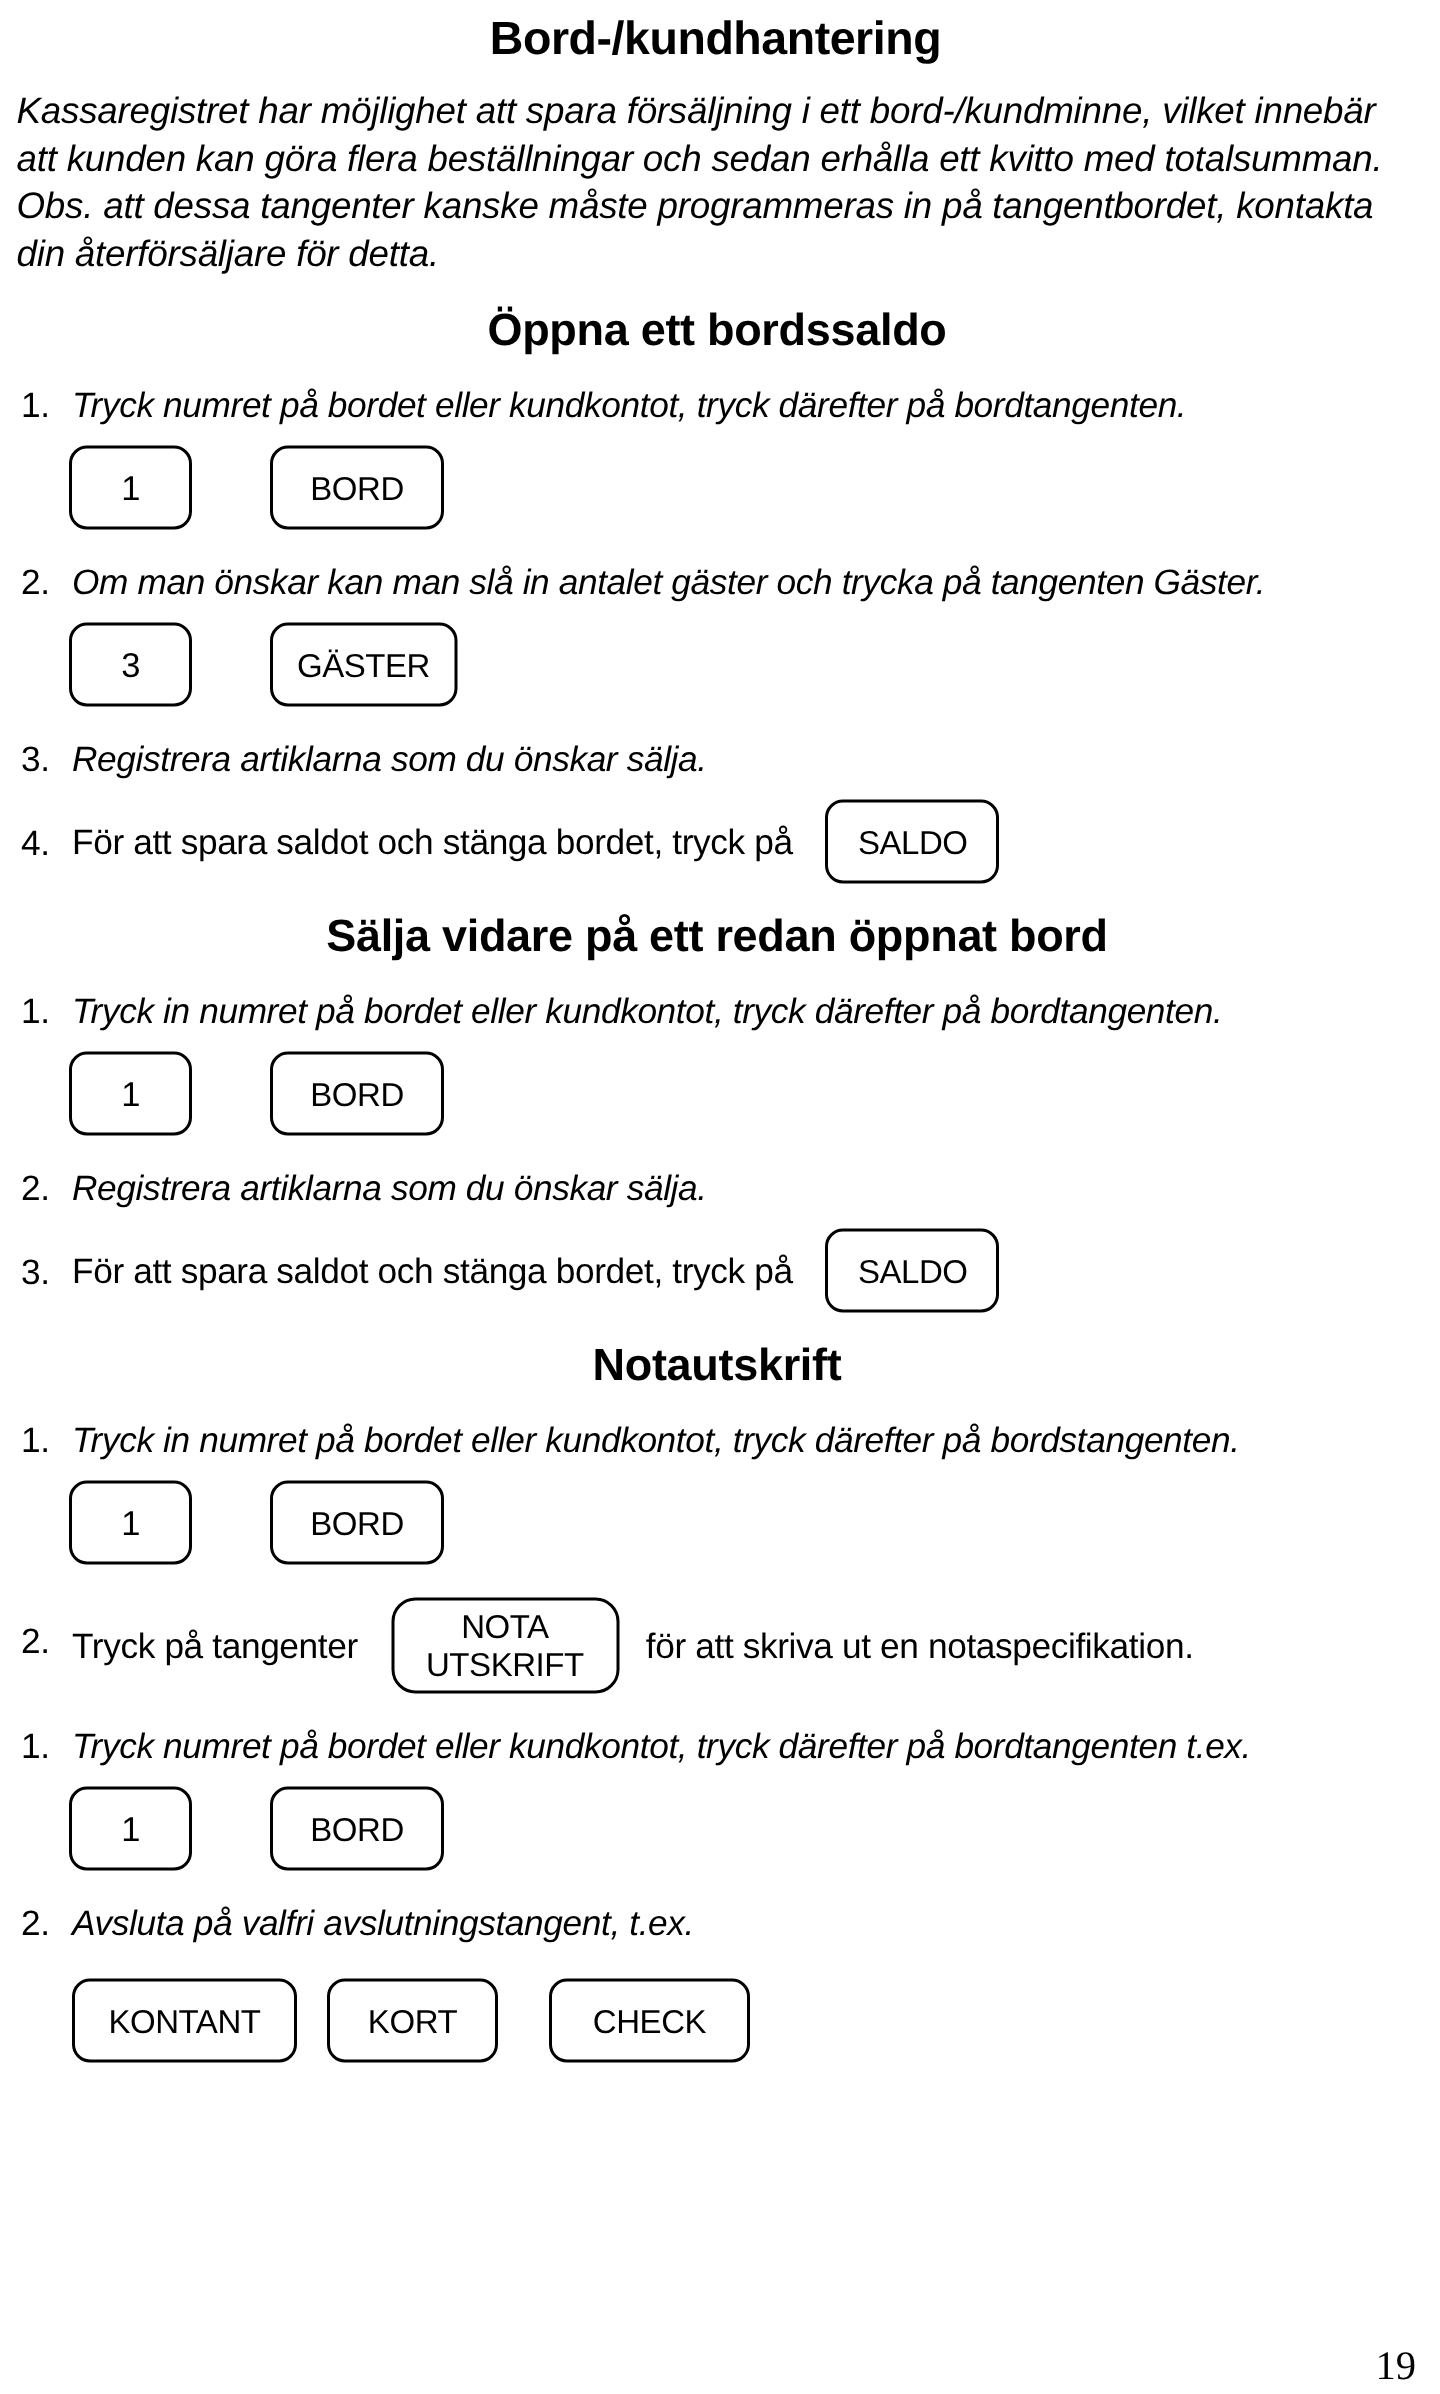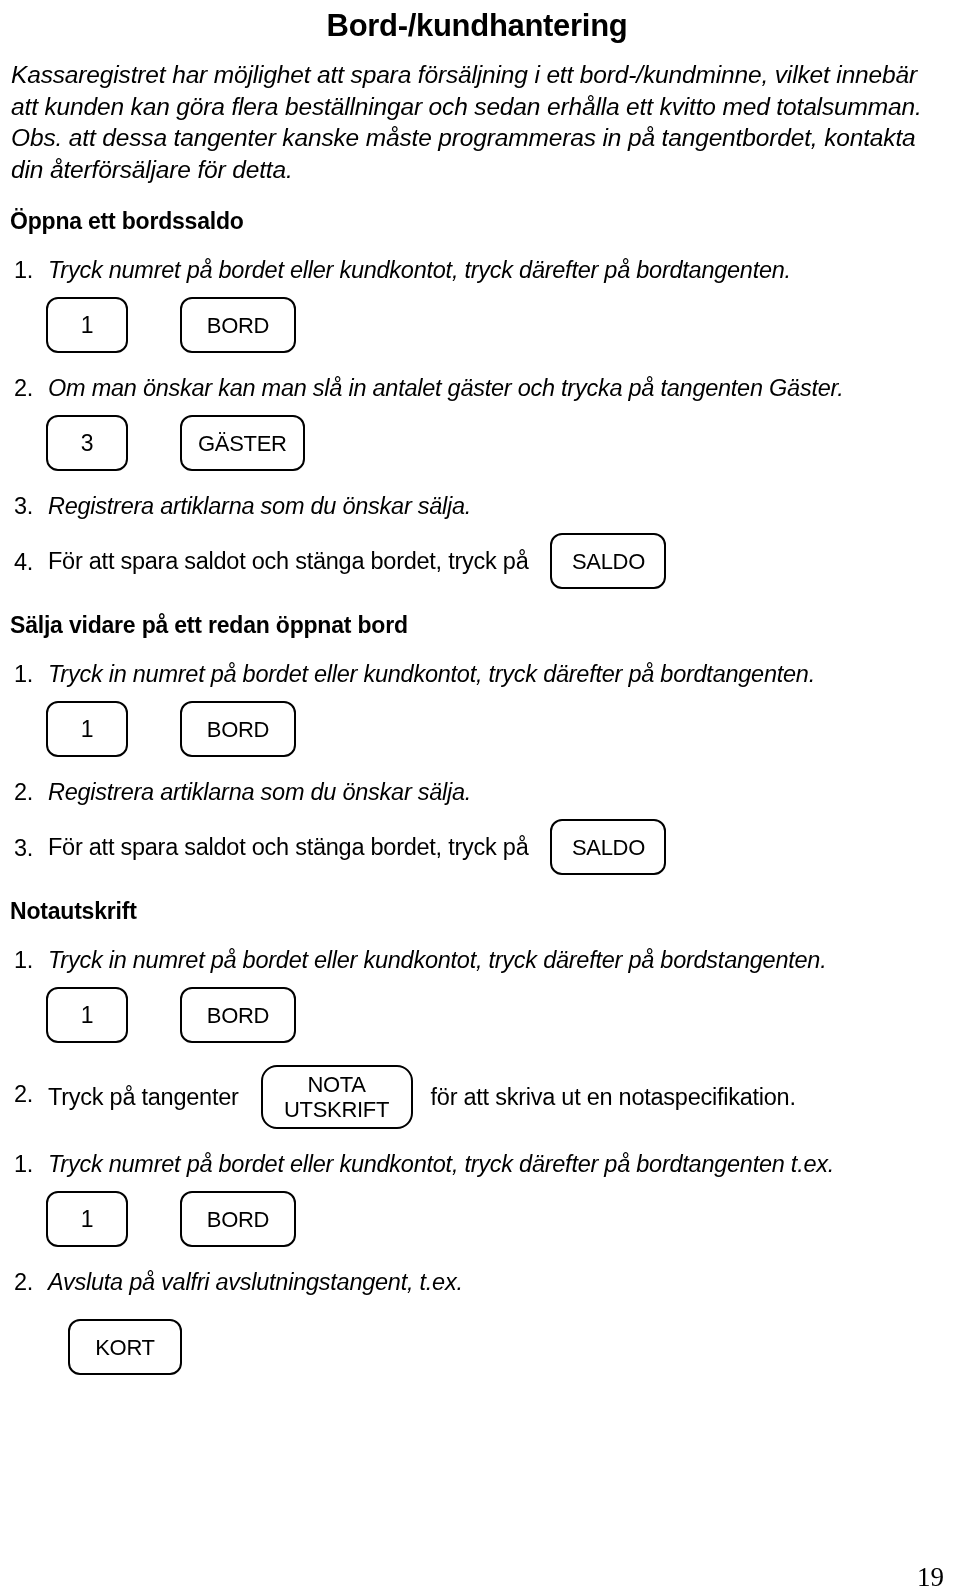--- a/index.html
+++ b/index.html
@@ -39,25 +39,26 @@
   .intro {
     font-style: italic;
     font-size: 24.5px;
     line-height: 31.5px;
     margin: 14px 0 0 3px;
     letter-spacing: -0.15px;
   }
 
   
   .section-head {
-    font-size: 23px;
+    font-size: 30px;
     font-weight: bold;
     letter-spacing: -0.2px;
     margin: 22px 0 0 2px;
     line-height: 28px;
+    text-align: center;
   }
 
   
   .step {
     display: flex;
     align-items: flex-start;
     font-size: 23.5px;
     line-height: 30px;
     letter-spacing: -0.25px;
     margin: 20px 0 0 0;
@@ -252,20 +253,22 @@
     <div class="gap-32"></div>
     <div class="key key-wide">BORD</div>
   </div>
 
   <div class="step">
     <span class="step-num">2.</span>
     <span class="step-text">Avsluta på valfri avslutningstangent, t.ex.</span>
   </div>
 
   <div class="keyrow" style="margin-left:40px;margin-top:22px;">
+    <div class="key key-wide" style="min-width:150px;">KONTANT</div>
     <div class="gap-20"></div>
     <div class="key key-wide" style="min-width:114px;">KORT</div>
     <div class="gap-34"></div>
+    <div class="key key-wide" style="min-width:134px;">CHECK</div>
   </div>
 
   <div class="page-number">19</div>
 
 </div>
 
 </body></html>

